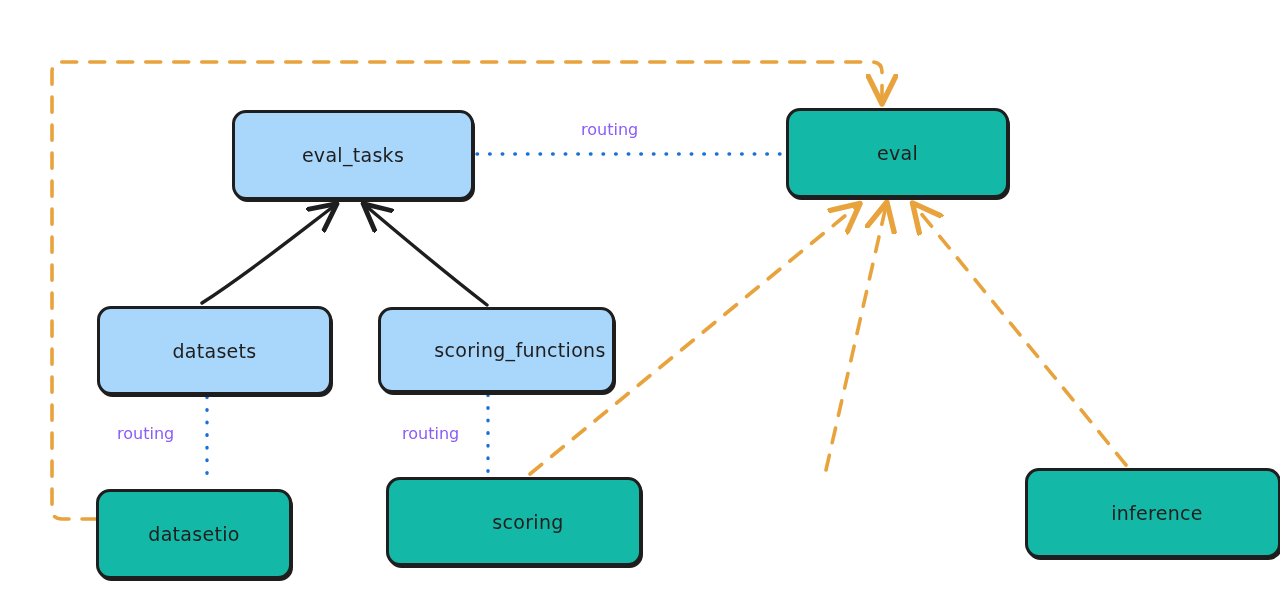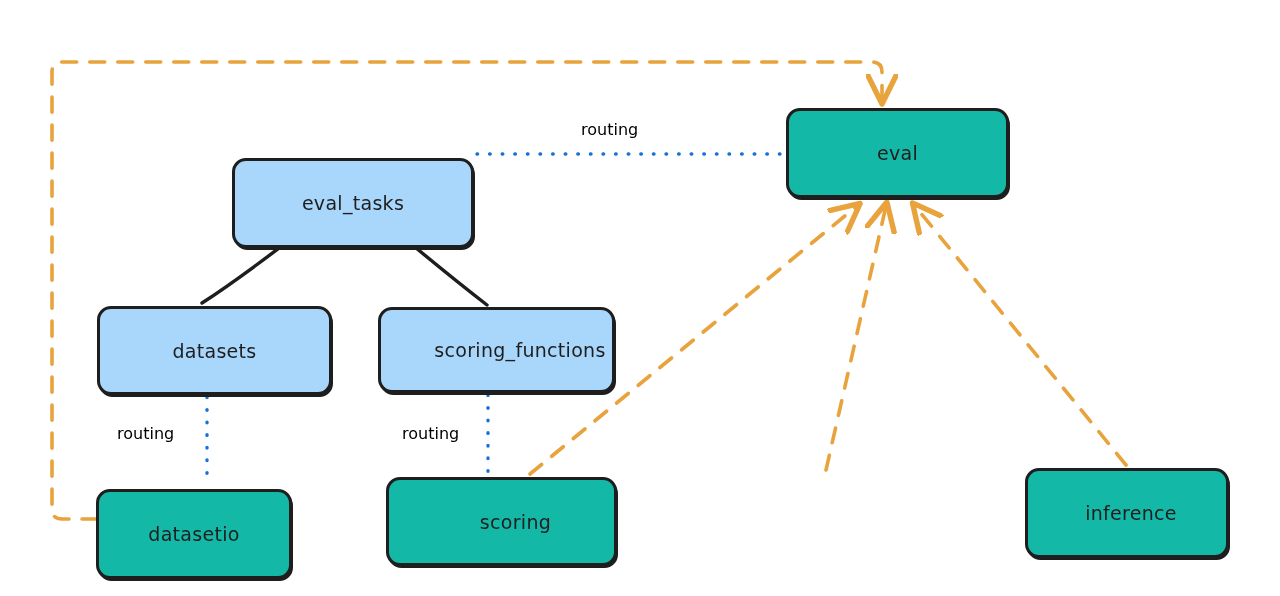--- a/index.html
+++ b/index.html
@@ -44,21 +44,21 @@
     white-space: nowrap;
     user-select: none;
   }
   .node.blue  { background: #a9d6fb; }
   .node.green { background: #14b8a6; }
 
   .edge-label {
     position: absolute;
     font-family: "DejaVu Sans", sans-serif;
     font-size: 16px;
-    color: #000000;
+    color: #8b5cf6;
     background: #ffffff;
     padding: 0 3px;
     white-space: nowrap;
     z-index: 6;
     user-select: none;
   }
 </style>
 </head>
 <body>
 
@@ -86,46 +86,46 @@
 
     <path d="M 97 519 L 62 519 Q 52 519 52 509 L 52 72 Q 52 62 62 62 L 872 62 Q 882 62 882 72 L 882 100" fill="none" stroke="#e8a33d" stroke-width="3.6" stroke-linecap="round" stroke-linejoin="round" stroke-dasharray="15 13" marker-end="url(#arrow-orange)"></path>
 
     <path d="M 530 474 L 857 206" fill="none" stroke="#e8a33d" stroke-width="3.6" stroke-linecap="round" stroke-dasharray="15 13" marker-end="url(#arrow-orange)"></path>
 
     <path d="M 826 470 L 886 206" fill="none" stroke="#e8a33d" stroke-width="3.6" stroke-linecap="round" stroke-dasharray="15 13" marker-end="url(#arrow-orange)"></path>
 
     <path d="M 1126 465 L 915 206" fill="none" stroke="#e8a33d" stroke-width="3.6" stroke-linecap="round" stroke-dasharray="15 13" marker-end="url(#arrow-orange)"></path>
   </svg>
 
-  <div class="node blue" style="left:232px; top:110px; width:242px; height:90px;margin-top:48px;">
+  <div class="node blue" style="left:232px; top:110px; width:242px; height:90px;">
     <span class="node-label">eval_tasks</span>
   </div>
 
   <div class="node green" style="left:786px; top:108px; width:223px; height:90px;">
     <span class="node-label">eval</span>
   </div>
 
   <div class="node blue" style="left:97px; top:306px; width:235px; height:89px;">
     <span class="node-label">datasets</span>
   </div>
 
   <div class="node blue" style="left:378px; top:307px; width:237px; height:86px;padding-left:47px;">
     <span class="node-label">scoring_functions</span>
   </div>
 
   <div class="node green" style="left:96px; top:477px; width:196px; height:90px;margin-top:12px;">
     <span class="node-label">datasetio</span>
   </div>
 
-  <div class="node green" style="left:386px; top:477px; width:231px; height:89px;padding-left:28px;">
+  <div class="node green" style="left:386px; top:477px; width:256px; height:89px;padding-left:28px;">
     <span class="node-label">scoring</span>
   </div>
 
 
-  <div class="node green" style="left:1025px; top:468px; width:204px; height:90px;padding-left:8px;">
+  <div class="node green" style="left:1025px; top:468px; width:256px; height:90px;padding-left:8px;">
     <span class="node-label">inference</span>
   </div>
 
   <div class="edge-label" style="left:578px; top:120px;">routing</div>
 
   <div class="edge-label" style="left:114px; top:424px;">routing</div>
 
   <div class="edge-label" style="left:399px; top:424px;">routing</div>
 
 </div>

